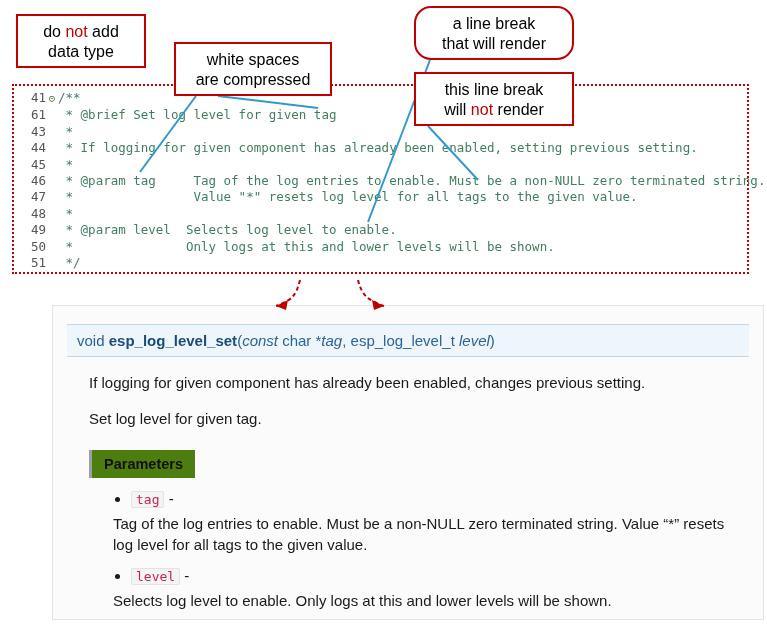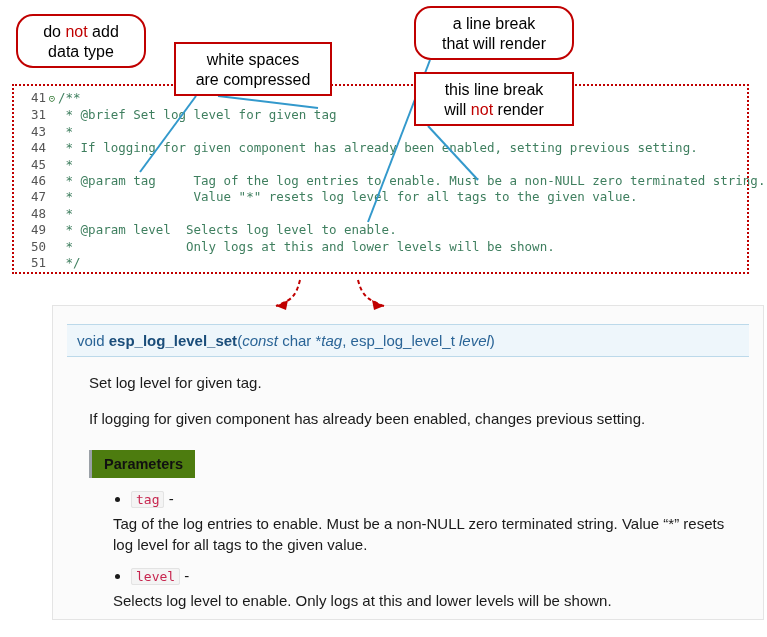--- a/index.html
+++ b/index.html
@@ -25,21 +25,21 @@
     line-height: 1.25;
     text-align: center;
     padding: 6px 10px;
     box-sizing: border-box;
     z-index: 5;
   }
   .callout .hl {
     color: #c00000;
   }
 
-  #callout-datatype { left: 16px;  top: 14px;  width: 130px; height: 54px; border-radius: 17px; }
+  #callout-datatype { left: 16px;  top: 14px;  width: 130px; height: 54px; }
   #callout-spaces   { left: 174px; top: 42px;  width: 158px; height: 54px; }
   #callout-break-ok { left: 414px; top: 6px;   width: 160px; height: 54px; border-radius: 17px; }
   #callout-break-no { left: 414px; top: 72px;  width: 160px; height: 54px; }
 
   
   #code-panel {
     position: absolute;
     left: 12px;
     top: 84px;
     width: 737px;
@@ -185,21 +185,21 @@
   <span>this line break</span><br>
   <span>will </span><span class="hl">not</span><span> render</span>
 </div>
 
 <div id="code-panel">
 
   <div class="code-line">
     <span class="ln">41</span><span class="fold">⊝</span><span class="code-text">/**</span>
   </div>
   <div class="code-line">
-    <span class="ln">31</span><span class="fold"></span><span class="code-text"> * @brief Set log level for given tag</span>
+    <span class="ln">61</span><span class="fold"></span><span class="code-text"> * @brief Set log level for given tag</span>
   </div>
   <div class="code-line">
     <span class="ln">43</span><span class="fold"></span><span class="code-text"> *</span>
   </div>
   <div class="code-line">
     <span class="ln">44</span><span class="fold"></span><span class="code-text"> * If logging for given component has already been enabled, setting previous setting.</span>
   </div>
   <div class="code-line">
     <span class="ln">45</span><span class="fold"></span><span class="code-text"> *</span>
   </div>
@@ -238,22 +238,22 @@
   <path d="M 358 280 C 362 296 368 300 384 306" stroke="#c00000" stroke-width="2" fill="none" stroke-dasharray="4,3"></path>
   <polygon points="384,306 372,300 374,310" fill="#c00000"></polygon>
 </svg>
 
 <div id="doc-panel">
   <div id="doc-signature">
     <span>void</span>
     <span class="fn">esp_log_level_set</span><span>(</span><span class="ital">const</span><span> char *</span><span class="ital">tag</span><span>, </span><span>esp_log_level_t </span><span class="ital">level</span><span>)</span>
   </div>
 
+  <p class="doc-para">If logging for given component has already been enabled, changes previous setting.</p>
   <p class="doc-para">Set log level for given tag.</p>
-  <p class="doc-para">If logging for given component has already been enabled, changes previous setting.</p>
 
   <div id="params-header">Parameters</div>
 
   <ul id="param-list">
     <li>
       <span class="param-code">tag</span>
       <span>-</span>
       <span class="param-desc">Tag of the log entries to enable. Must be a non-NULL zero terminated string. Value “*” resets log level for all tags to the given value.</span>
     </li>
     <li>

